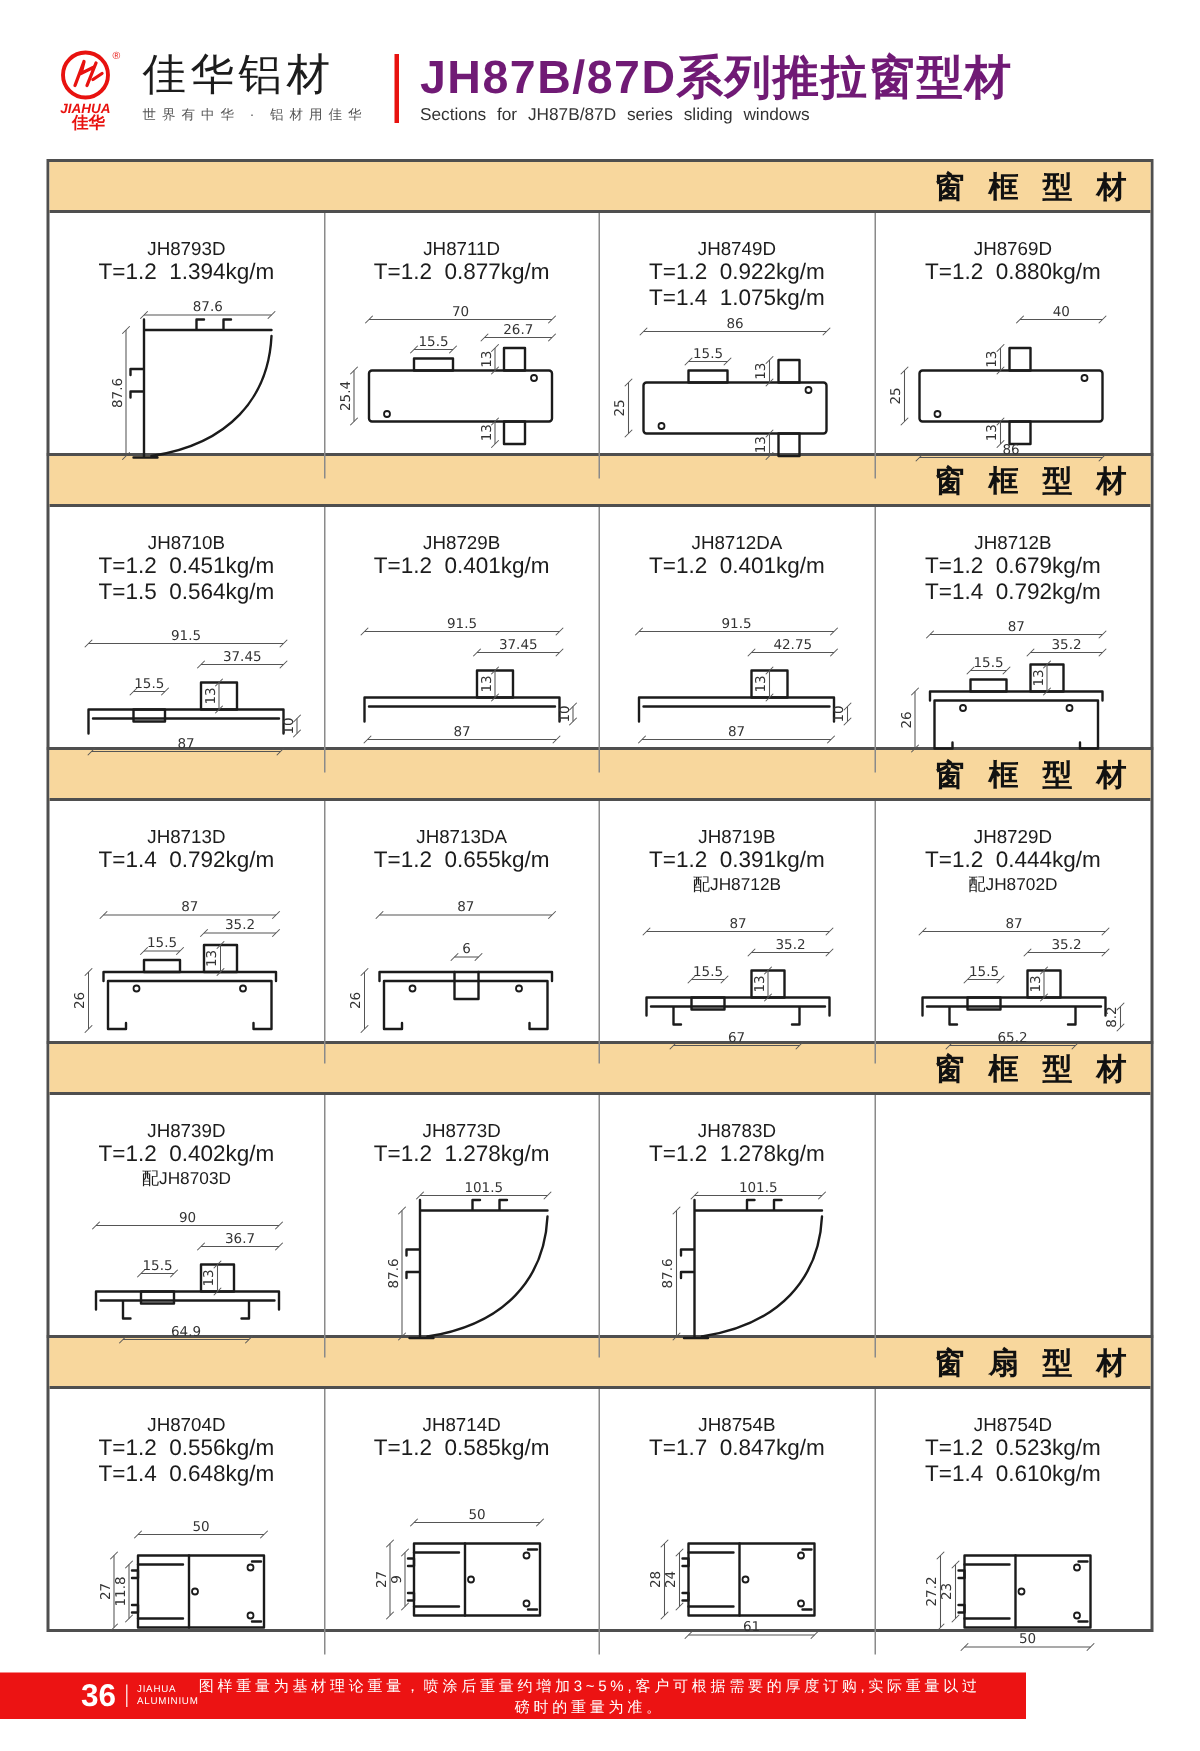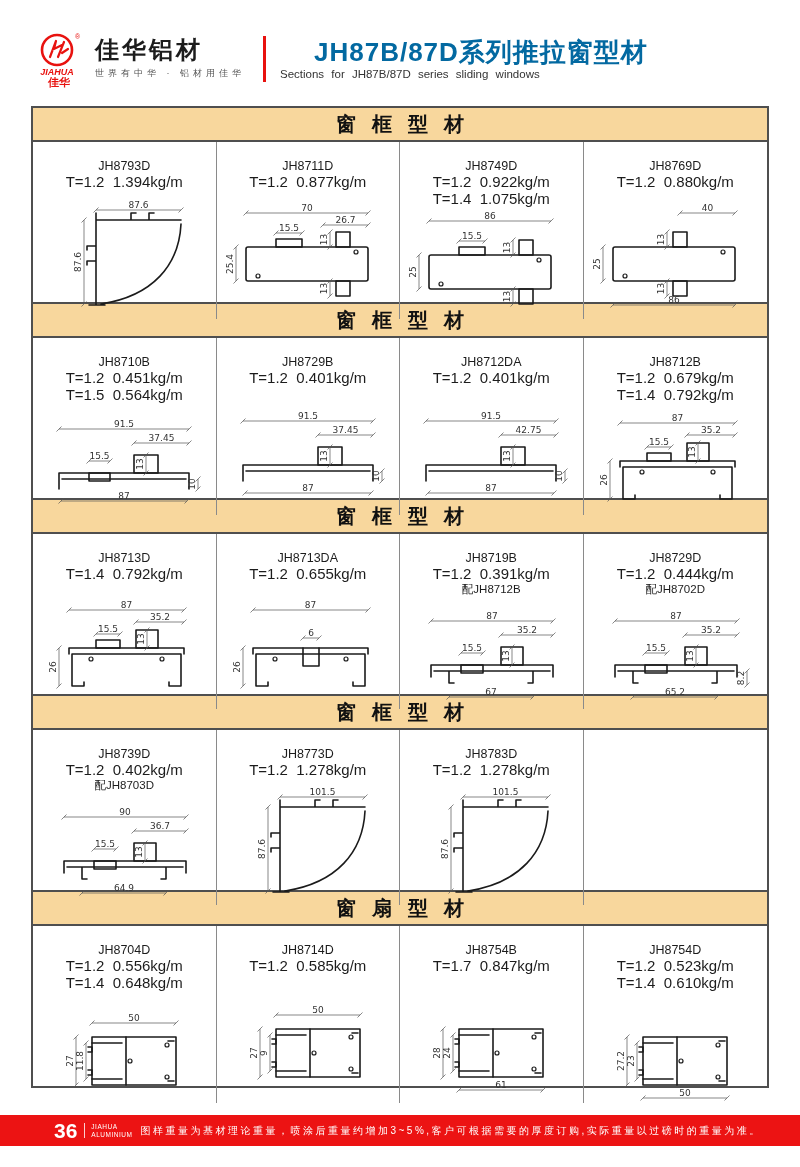--- a/index.html
+++ b/index.html
@@ -3,45 +3,45 @@
 <meta charset="utf-8">
 <style>
   html,body{margin:0;padding:0;}
   body{width:800px;height:1167px;background:#ffffff;position:relative;overflow:hidden;
        font-family:"Liberation Sans","DejaVu Sans",sans-serif;color:#222;}
   .page{padding:0 31px;}
   
   .hdr{display:flex;align-items:center;padding-top:20px;height:78px;}
   .logo{width:56px;display:flex;flex-direction:column;align-items:center;}
   .brand{margin-left:8px;}
-  .brand-title{font-size:24px;font-weight:bold;letter-spacing:3px;line-height:1;color:#1c1c1c;}
+  .brand-title{font-size:29px;font-weight:normal;letter-spacing:3px;line-height:1;color:#1c1c1c;}
   .brand-tag{font-size:9px;letter-spacing:4px;color:#555;margin-top:5px;}
   .hdiv{width:3px;height:46px;background:#e8120f;margin:0 14px 0 18px;}
-  .title-cn{font-size:26px;font-weight:bold;letter-spacing:1px;color:#0369a1;line-height:1.1;margin-left:34px;}
+  .title-cn{font-size:31px;font-weight:bold;letter-spacing:1px;color:#701a75;line-height:1.1;}
   .title-en{font-size:11.5px;color:#333;word-spacing:4px;margin-top:2px;}
   
   .secs{margin-top:8px;}
   .sec{border:2px solid #4f4f4f;margin-bottom:-2px;background:#fff;}
   .band{background:#f8d79d;border-bottom:2px solid #4f4f4f;height:32px;display:flex;
-        align-items:center;justify-content:center;}
+        align-items:center;justify-content:flex-end;}
   .band span{font-size:20px;font-weight:bold;letter-spacing:16px;text-indent:16px;color:#111;}
   .row{display:grid;grid-template-columns:repeat(4,1fr);height:160px;}
   .cell{border-right:1px solid #8a8a8a;display:flex;flex-direction:column;padding-top:17px;}
   .cell:last-child{border-right:none;}
   .model{font-size:12.5px;text-align:center;color:#1c1c1c;}
   .spec{font-size:15px;text-align:center;white-space:pre;color:#1c1c1c;}
   .note{font-size:11.5px;text-align:center;color:#1c1c1c;}
   .dwrap{flex:1;display:flex;align-items:center;justify-content:center;}
   svg.draw{width:180px;height:112px;}
   .body{fill:none;stroke:#1b1b1b;stroke-width:1.6;stroke-linejoin:round;stroke-linecap:round;}
   .boss{fill:none;stroke:#1b1b1b;stroke-width:1.2;}
   .dim line{stroke:#555;stroke-width:.7;}
   .dim text{font-size:9px;fill:#333;font-family:"DejaVu Sans",sans-serif;}
   
-  .footer{position:absolute;left:0;top:1115px;width:800px;height:31px;background:#ec1313;
+  .footer{position:absolute;left:0;top:1115px;width:684px;height:31px;background:#ec1313;
           color:#fff;display:flex;align-items:center;}
   .fnum{font-size:21px;font-weight:bold;margin-left:54px;line-height:1;}
   .fbrand{border-left:1px solid rgba(255,255,255,.8);margin-left:7px;padding-left:6px;
           font-size:6.5px;line-height:1.2;letter-spacing:.5px;}
   .fnote{flex:1;text-align:center;font-size:10px;letter-spacing:2.5px;padding-right:30px;}
   .logo-cn{font-size:11px;font-weight:bold;color:#e8120f;line-height:1;}
 </style>
 </head>
 <body>
 

